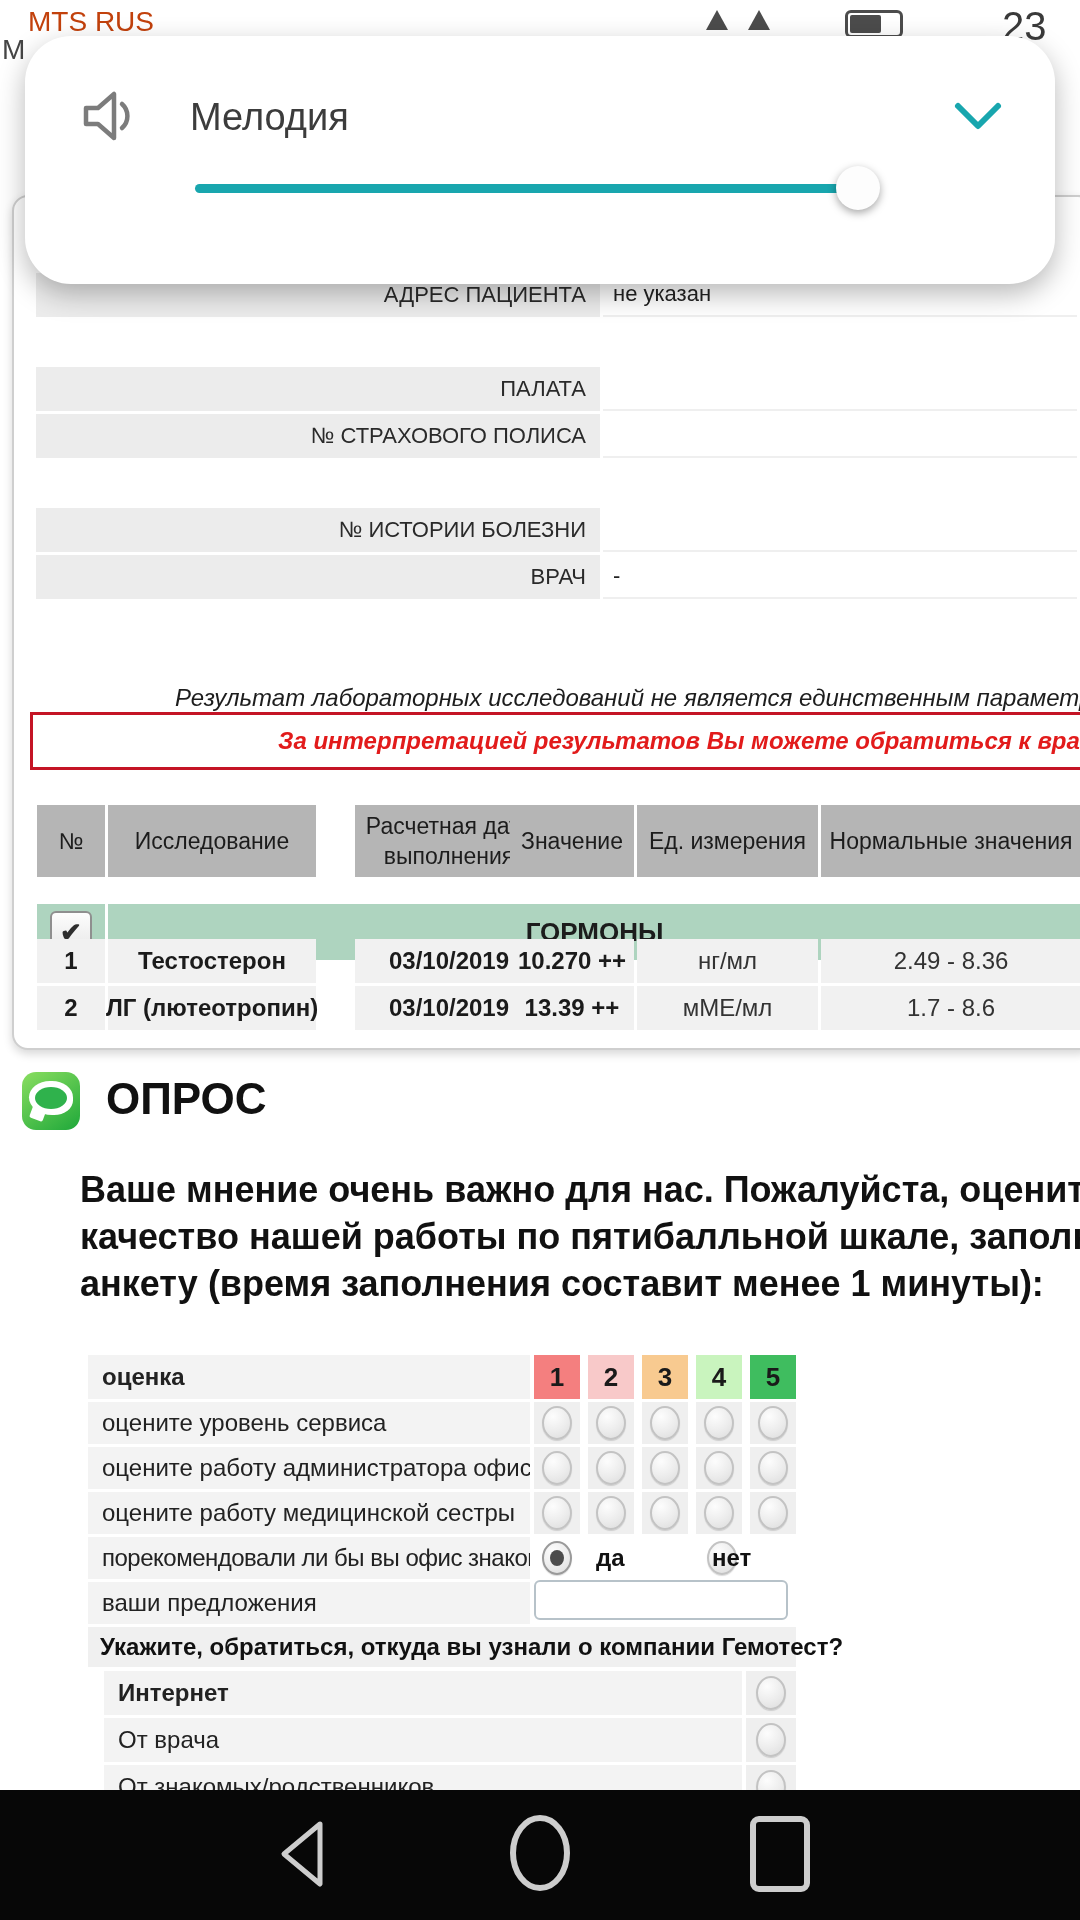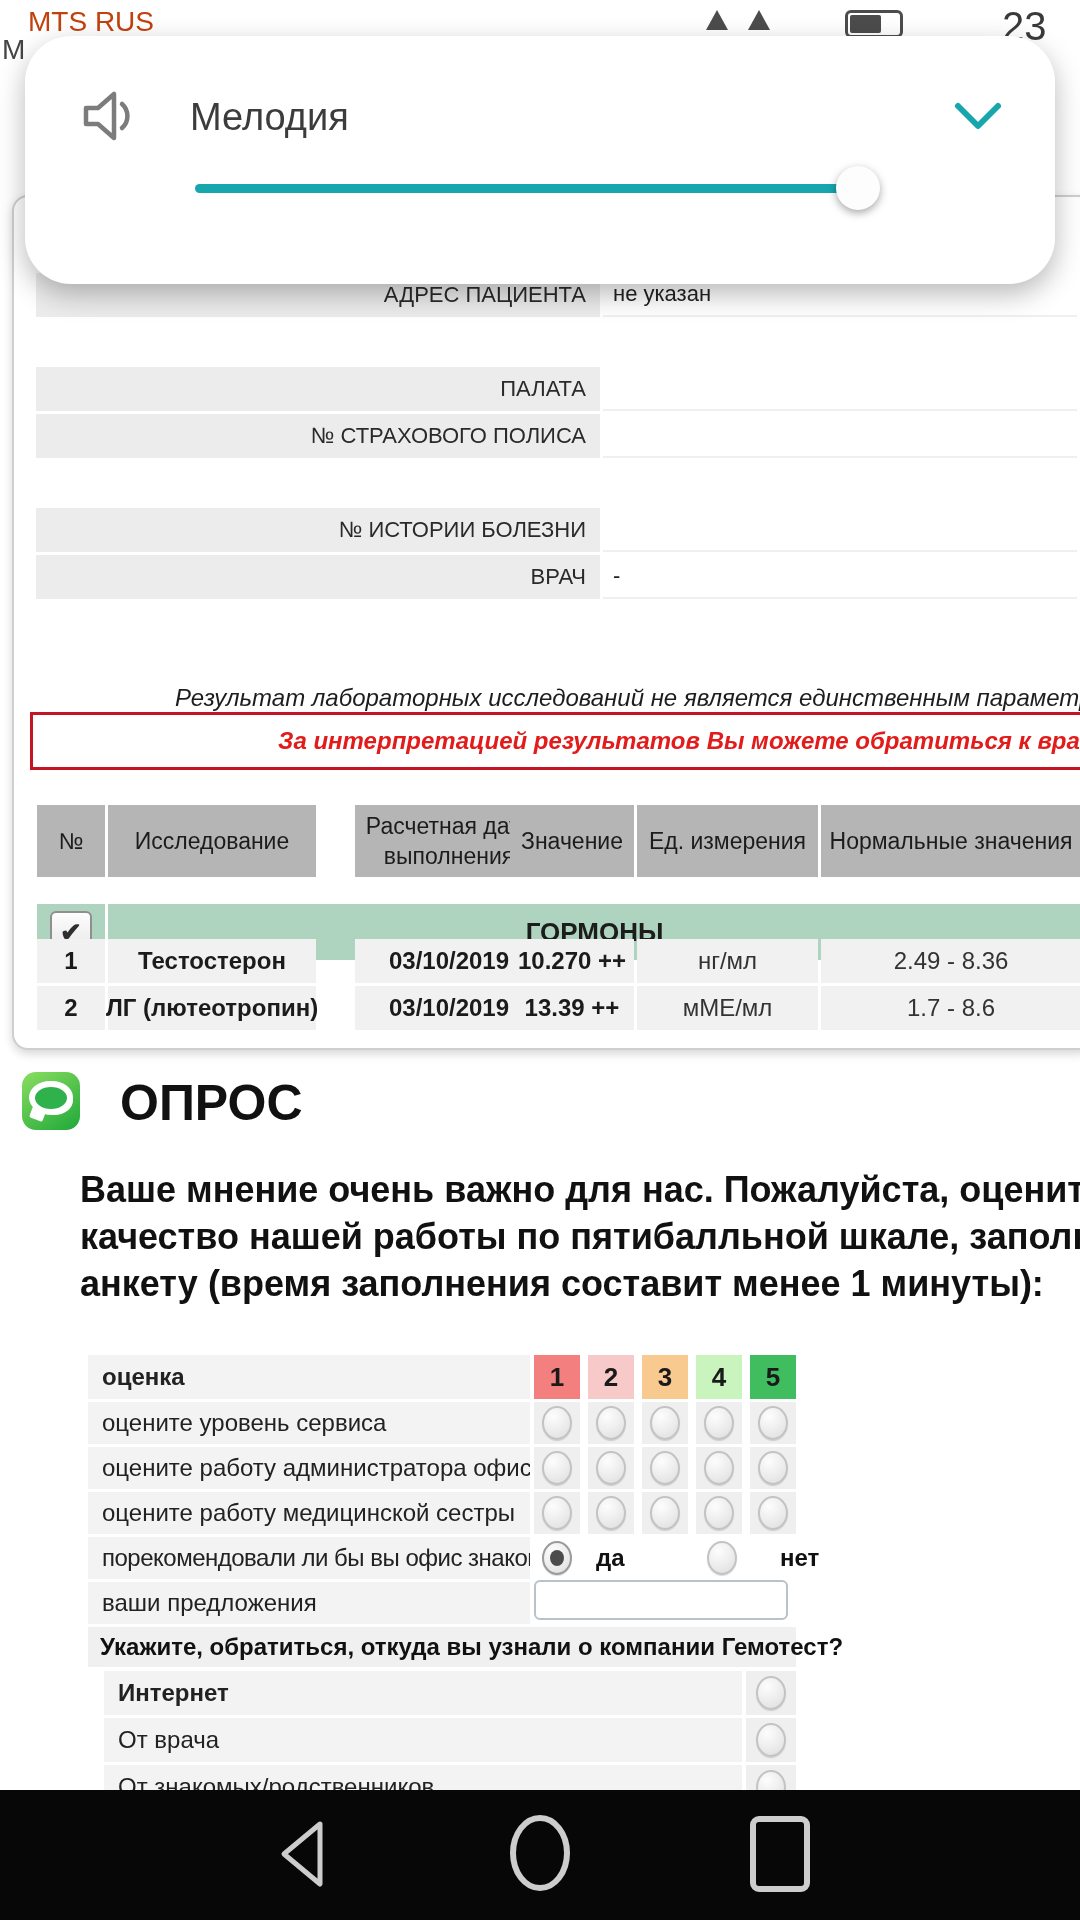--- a/index.html
+++ b/index.html
@@ -57,21 +57,21 @@
   .c4{left:510px;width:124px;} .c5{left:637px;width:181px;} .c6{left:821px;width:260px;}
 
   
   .opros-icon{left:22px;top:1072px;width:58px;height:58px;border-radius:14px;
               background:linear-gradient(145deg,#8ade60,#1fa83a);z-index:2;}
   .opros-bubble{position:absolute;left:7px;top:9px;width:44px;height:34px;background:#fff;
                 border-radius:50% 50% 45% 55%;}
   .opros-tail{position:absolute;left:9px;top:34px;width:14px;height:14px;background:#fff;
               transform:rotate(20deg);border-radius:2px;}
   .opros-core{position:absolute;left:13px;top:15px;width:32px;height:22px;background:#2fb24c;border-radius:50%;}
-  .opros-title{left:120px;top:1074px;font-size:50px;font-weight:bold;color:#111;z-index:2;}
+  .opros-title{left:106px;top:1074px;font-size:44px;font-weight:bold;color:#111;z-index:2;}
   .intro{left:80px;top:1166px;width:1000px;z-index:2;overflow:hidden;}
   .intro div{font-size:36px;font-weight:bold;color:#111;line-height:47px;white-space:nowrap;}
 
   
   .srow-label{position:absolute;background:#f3f3f3;font-size:24px;color:#222;line-height:42px;
               padding-left:14px;box-sizing:border-box;white-space:nowrap;overflow:hidden;z-index:2;}
   .score-cell{position:absolute;top:1355px;width:46px;height:44px;display:flex;align-items:center;
               justify-content:center;font-size:26px;font-weight:bold;color:#1a1a1a;z-index:2;}
   .rad-cell{position:absolute;width:46px;background:#efefef;display:flex;align-items:center;justify-content:center;z-index:2;}
   .radio{position:relative;width:30px;height:34px;border-radius:50%;border:2px solid #c3c3c3;box-sizing:border-box;
@@ -229,21 +229,21 @@
     </div>
 
   <div class="srow-label" style="left:88px;top:1537px;width:442px;height:42px;letter-spacing:-0.5px;">порекомендовали ли бы вы офис знакомым?</div>
   <div class="abs" style="left:542px;top:1541px;z-index:2">
       <div class="radio sel"></div>
     </div>
   <div class="yn-label" style="left:596px;top:1537px;">да</div>
   <div class="abs" style="left:707px;top:1541px;z-index:2">
       <div class="radio"></div>
     </div>
-  <div class="yn-label" style="left:780px;top:1537px;">нет</div>
+  <div class="yn-label" style="left:712px;top:1537px;">нет</div>
 
   <div class="srow-label" style="left:88px;top:1582px;width:442px;height:42px;">ваши предложения</div>
   <input class="sugg-input" type="text" value="" style="">
 
   <div class="src-header">Укажите, обратиться, откуда вы узнали о компании Гемотест?</div>
 
   <div class="srow-label" style="left:104px;top:1671px;width:638px;height:44px;line-height:44px;font-weight:bold;">Интернет</div>
   <div class="rad-cell" style="left:746px;top:1671px;width:50px;height:44px">
       <div class="radio"></div>
     </div>

